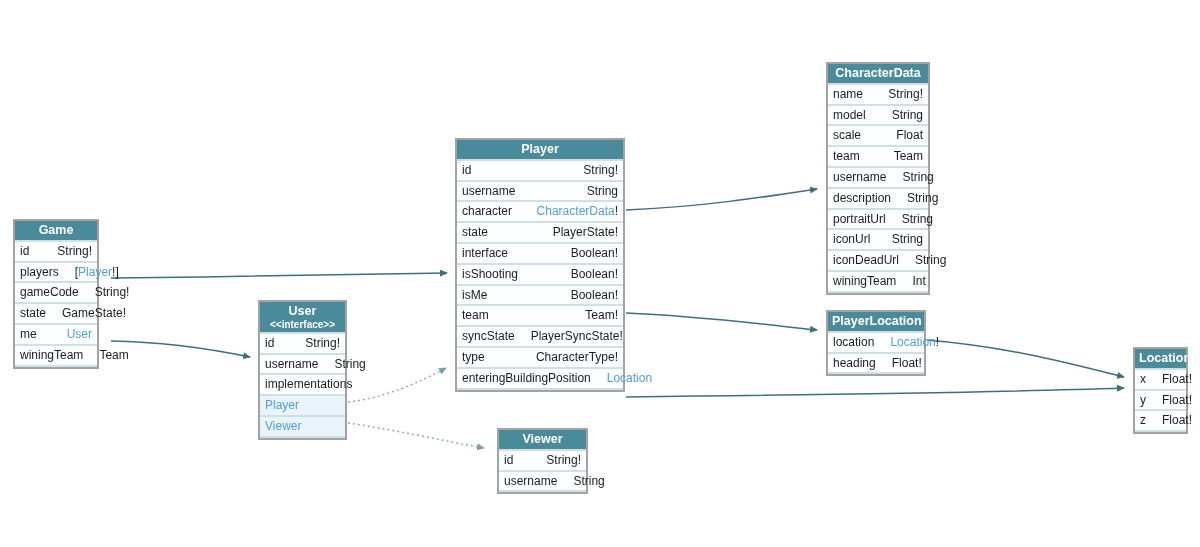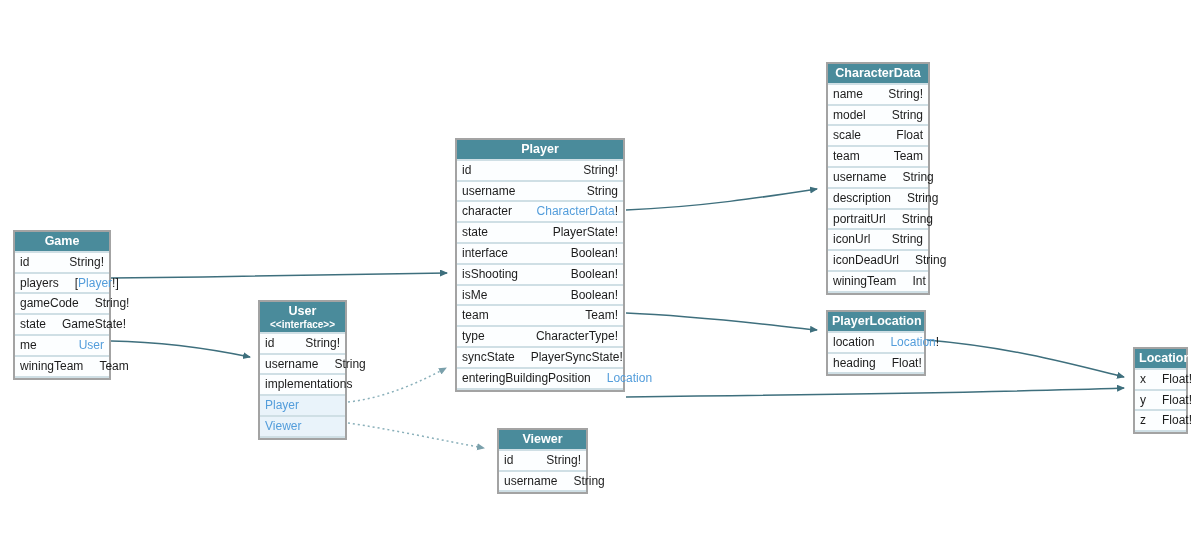--- a/index.html
+++ b/index.html
@@ -68,21 +68,21 @@
         <path d="M111,341 C170,342 216,350 250,357" fill="none" stroke="#3e6f7d" stroke-width="1.5" marker-end="url(#arrow-solid)"></path>
         <path d="M348,402 C385,398 420,382 446,368" fill="none" stroke="#8ab0ba" stroke-width="1.5" stroke-dasharray="2,3" marker-end="url(#arrow-dotted)"></path>
         <path d="M348,423 C390,429 445,441 484,448" fill="none" stroke="#8ab0ba" stroke-width="1.5" stroke-dasharray="2,3" marker-end="url(#arrow-dotted)"></path>
         <path d="M626,210 C700,207 765,197 817,189" fill="none" stroke="#3e6f7d" stroke-width="1.5" marker-end="url(#arrow-solid)"></path>
         <path d="M626,313 C700,316 760,324 817,330" fill="none" stroke="#3e6f7d" stroke-width="1.5" marker-end="url(#arrow-solid)"></path>
         <path d="M927,340 C1010,347 1072,364 1124,377" fill="none" stroke="#3e6f7d" stroke-width="1.5" marker-end="url(#arrow-solid)"></path>
         <path d="M626,397 C800,395 1010,392 1124,388" fill="none" stroke="#3e6f7d" stroke-width="1.5" marker-end="url(#arrow-solid)"></path>
       </g>
   </svg>
 
-<div class="vtable" style="left: 13px; top: 230px; width: 98px;">
+<div class="vtable" style="left: 13px; top: 219px; width: 86px;">
       <div class="vheader">Game</div>
       <div class="vrow">
         <span class="fname">id</span>
         <span class="ftype">String!</span>
       </div>
       <div class="vrow">
         <span class="fname">players</span>
         <span class="ftype">[<span class="tlink">Player</span>!]</span>
       </div>
       <div class="vrow">
@@ -150,26 +150,26 @@
       </div>
       <div class="vrow">
         <span class="fname">isMe</span>
         <span class="ftype">Boolean!</span>
       </div>
       <div class="vrow">
         <span class="fname">team</span>
         <span class="ftype">Team!</span>
       </div>
       <div class="vrow">
+        <span class="fname">syncState</span>
+        <span class="ftype">PlayerSyncState!</span>
+      </div>
+      <div class="vrow">
         <span class="fname">type</span>
         <span class="ftype">CharacterType!</span>
-      </div>
-      <div class="vrow">
-        <span class="fname">syncState</span>
-        <span class="ftype">PlayerSyncState!</span>
       </div>
       <div class="vrow">
         <span class="fname">enteringBuildingPosition</span>
         <span class="ftype"><span class="tlink">Location</span></span>
       </div>
     </div>
     <div class="vtable" style="left: 826px; top: 62px; width: 104px;">
       <div class="vheader">CharacterData</div>
       <div class="vrow">
         <span class="fname">name</span>

